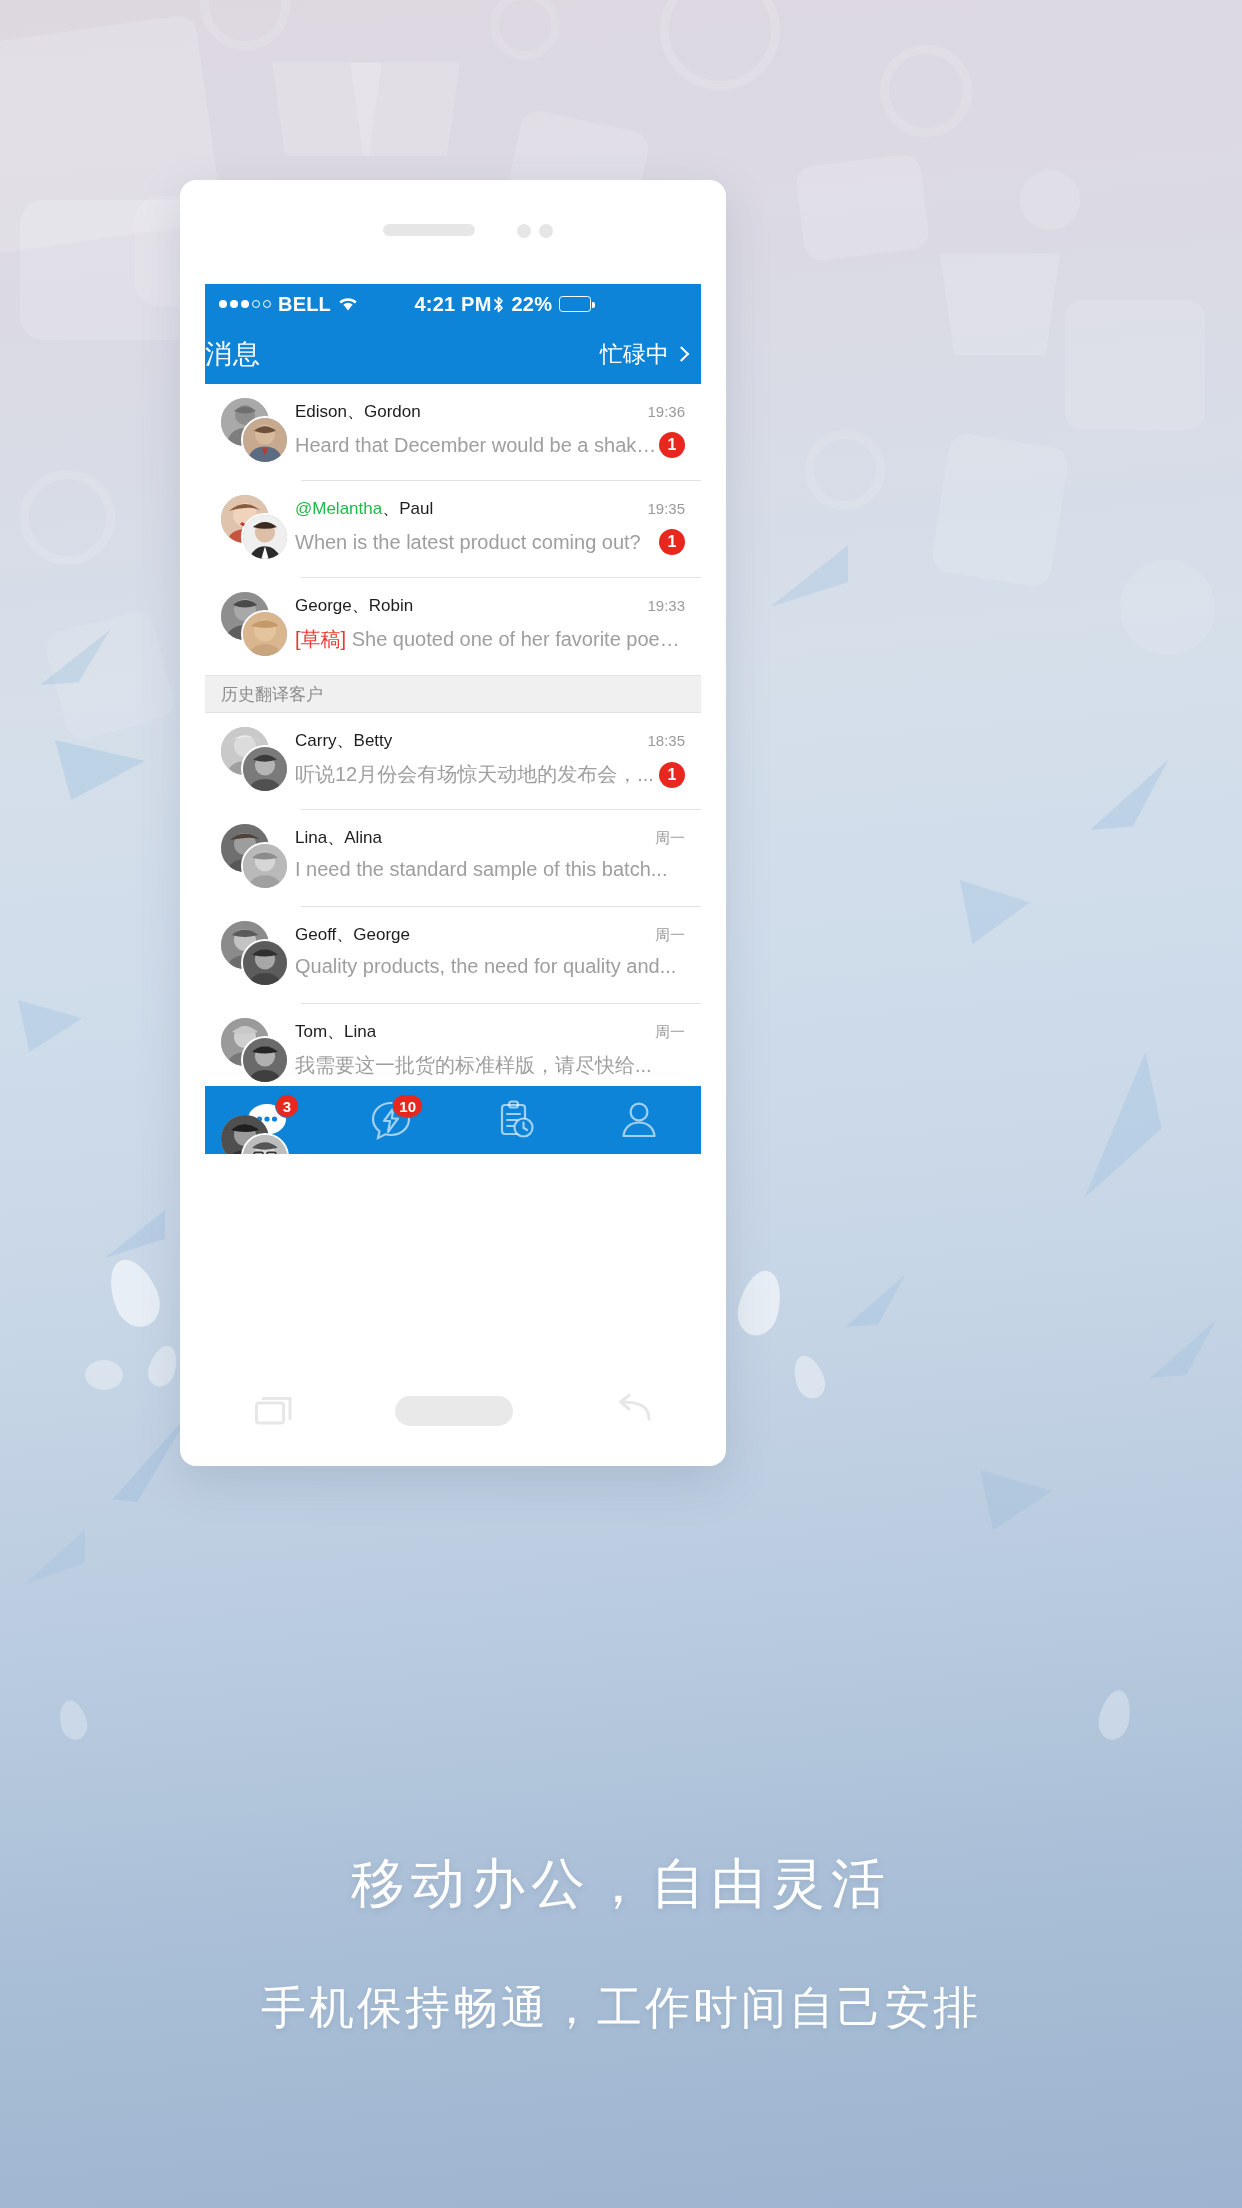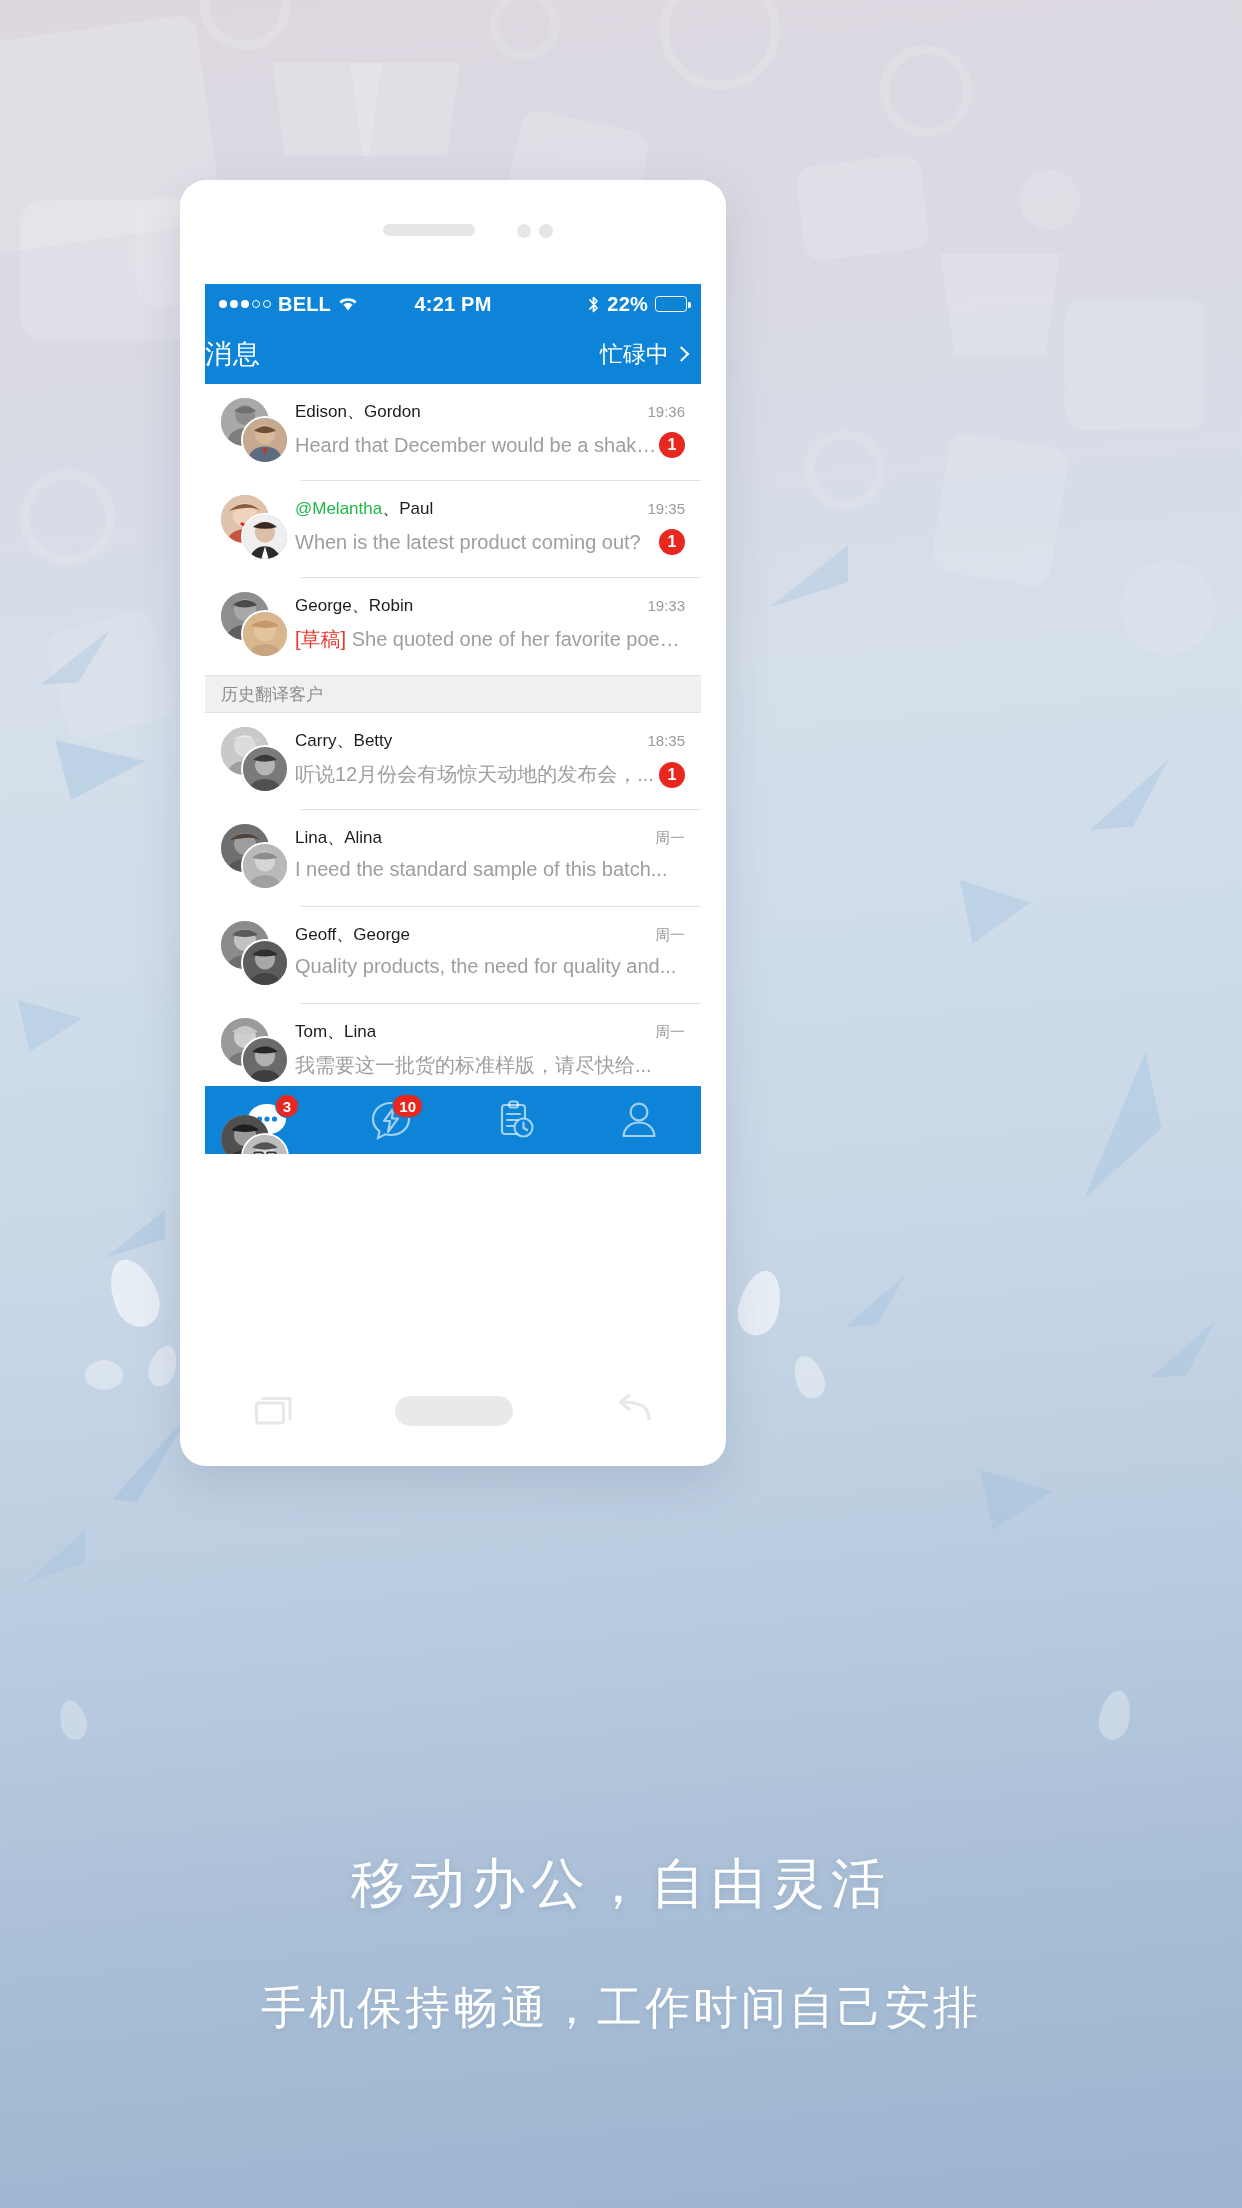--- a/index.html
+++ b/index.html
@@ -49,21 +49,21 @@
     background: rgba(255,255,255,0.58);
     border-radius: 50% 50% 50% 50% / 62% 62% 38% 38%;
   }
 
   
   .phone {
     position: absolute;
     left: 180px; top: 180px;
     width: 546px; height: 1286px;
     background: #fff;
-    border-radius: 26px;
+    border-radius: 16px;
     box-shadow: 0 16px 46px rgba(80,95,120,0.18);
     padding-left: 8px;
   }
   .bezel-speaker {
     position: absolute; left: 50%; top: 44px;
     transform: translateX(-50%);
     margin-left: -24px;
     width: 92px; height: 12px;
     background: #e6e6e6; border-radius: 7px;
   }
@@ -85,21 +85,21 @@
 
   
   .statusbar {
     height: 40px; background: #0d84d8;
     display: flex; align-items: center;
     padding: 0 14px;
     color: #fff; font-size: 20px; font-weight: 600;
     letter-spacing: .2px;
   }
   .sb-left, .sb-right { display: flex; align-items: center; gap: 7px; flex: 1; }
-  .sb-right { justify-content: flex-end; }
+  .sb-right { justify-content: flex-start; }
   .sb-center { font-size: 20px; font-weight: 600; }
   .dots { display: flex; gap: 3px; align-items: center; }
   .dot { width: 8px; height: 8px; border-radius: 50%; background: #fff; }
   .dot.open { background: transparent; border: 1.6px solid #fff; width: 8px; height: 8px; }
   .wifi svg, .bt svg { display: block; }
   .battery {
     width: 32px; height: 16px; border: 1.8px solid #fff;
     border-radius: 3.5px; position: relative; padding: 2px;
   }
   .battery::after {

